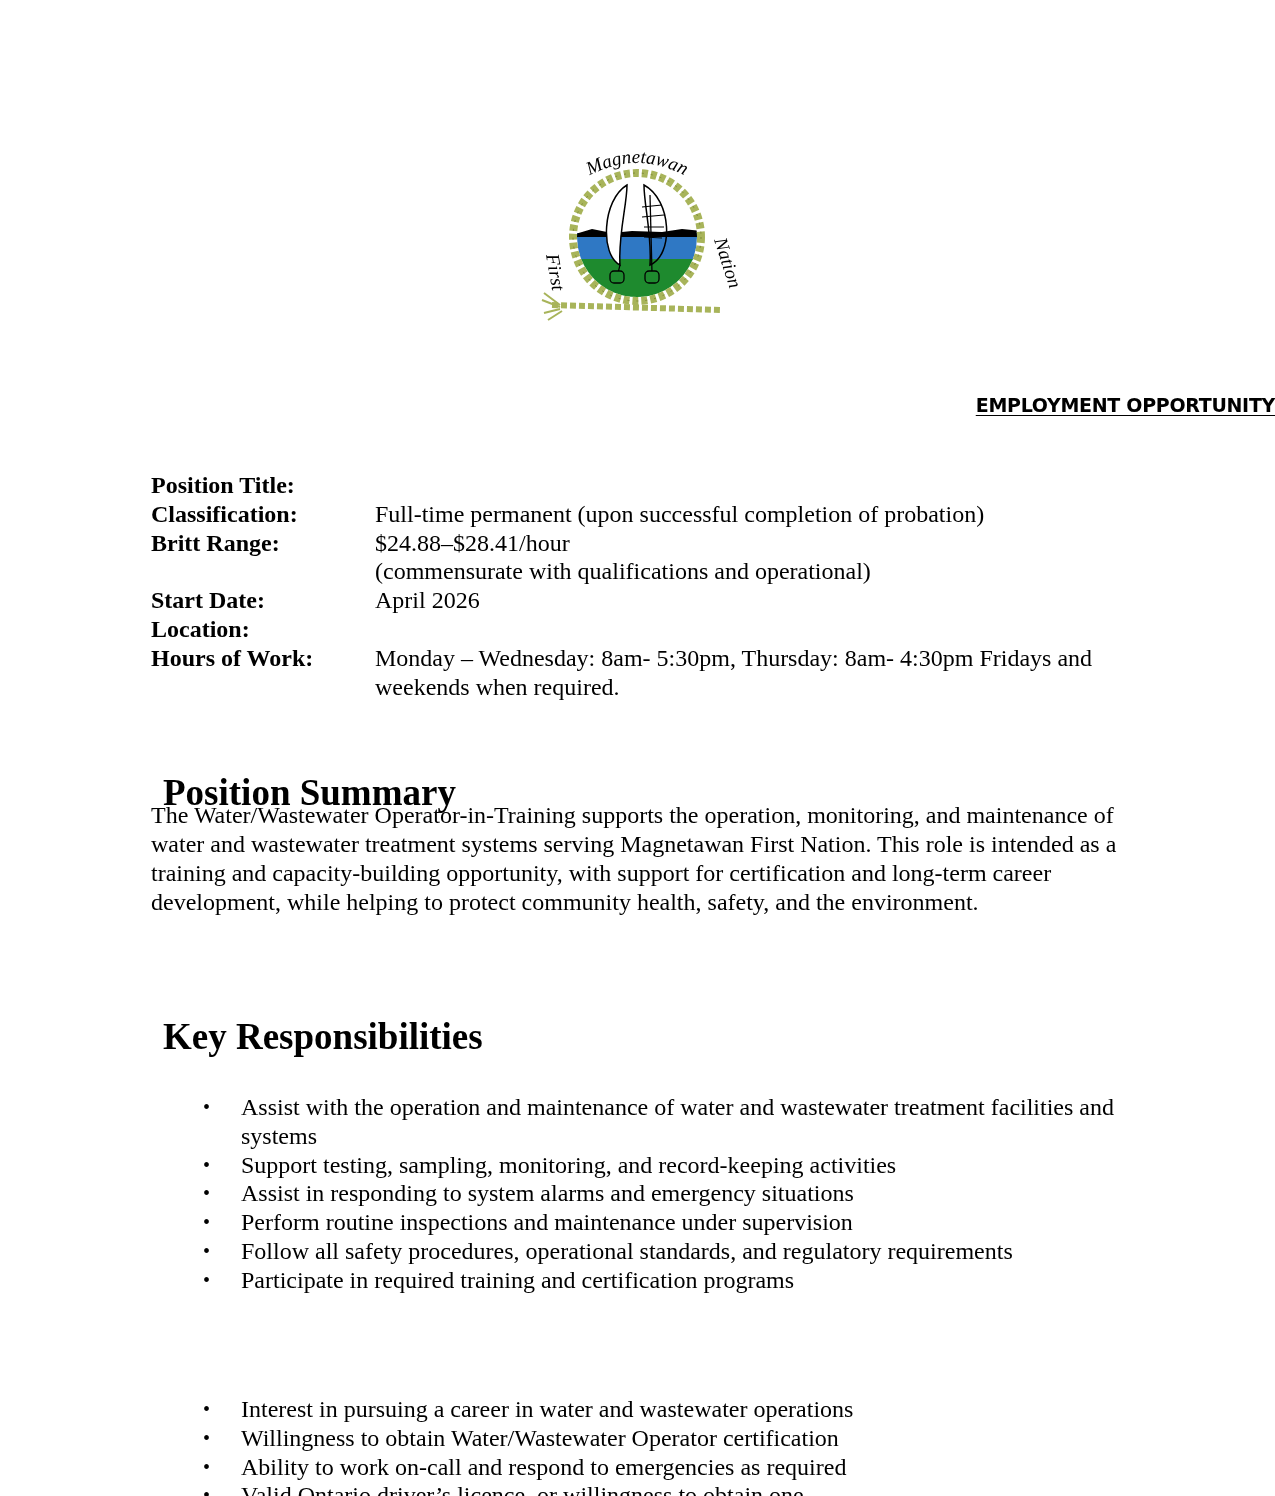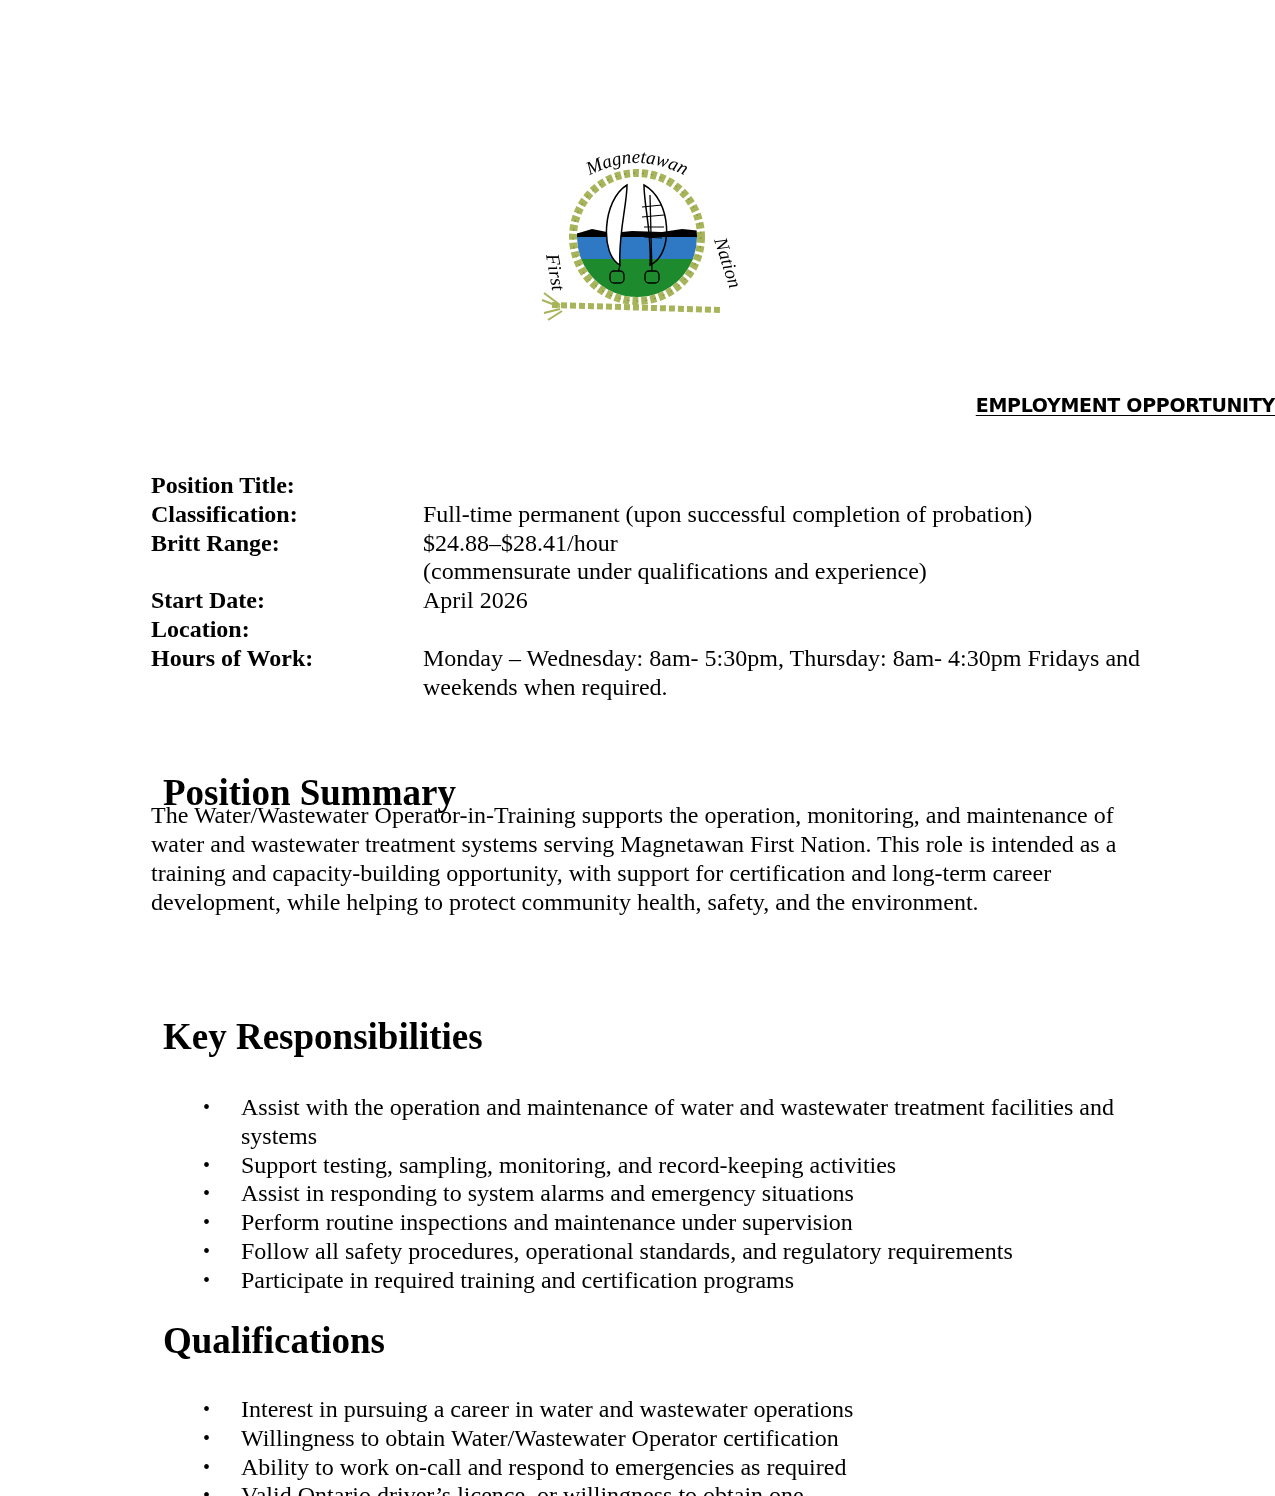--- a/index.html
+++ b/index.html
@@ -5,21 +5,21 @@
   html, body { margin: 0; padding: 0; background: #ffffff; }
   body { width: 1275px; height: 1496px; position: relative; overflow: hidden; color: #000; font-family: "Liberation Serif", serif; }
   .page { position: absolute; left: 0; top: 0; width: 1275px; height: 1496px; }
 
   .logo { position: absolute; left: 532px; top: 145px; width: 215px; height: 185px; }
 
   .emp-title { position: absolute; left: 0; width: 1275px; top: 394px; text-align: right; font-family: "DejaVu Sans", sans-serif; font-weight: bold; font-size: 19px; letter-spacing: -0.3px; }
   .emp-title span { text-decoration: underline; text-underline-offset: 3px; }
 
   .info { position: absolute; left: 151px; top: 471px; width: 990px; font-size: 24px; line-height: 28.8px; }
-  .info-row { display: flex; gap: 48px; }
+  .info-row { display: flex; }
   .info-label { width: 224px; font-weight: bold; flex: none; }
   .info-value { flex: 1; }
 
   h2 { position: absolute; left: 151px; margin: 12px; font-size: 37px; font-weight: bold; font-family: "Liberation Serif", serif; line-height: 40px; }
   .h-summary { top: 761px; }
   .h-resp { top: 1005px; }
   .h-qual { top: 1309px; }
 
   .para { position: absolute; left: 151px; top: 801px; width: 990px; font-size: 24px; line-height: 29px; }
 
@@ -81,21 +81,21 @@
       <div class="info-row">
         <div class="info-label">Classification:</div>
         <div class="info-value">Full-time permanent (upon successful completion of probation)</div>
       </div>
       <div class="info-row">
         <div class="info-label">Britt Range:</div>
         <div class="info-value">$24.88–$28.41/hour</div>
       </div>
       <div class="info-row">
         <div class="info-label"></div>
-        <div class="info-value">(commensurate under qualifications and experience)</div>
+        <div class="info-value">(commensurate with qualifications and operational)</div>
       </div>
       <div class="info-row">
         <div class="info-label">Start Date:</div>
         <div class="info-value">April 2026</div>
       </div>
       <div class="info-row">
         <div class="info-label">Location:</div>
       </div>
       <div class="info-row">
         <div class="info-label">Hours of Work:</div>
@@ -109,21 +109,20 @@
   <h2 class="h-resp">Key Responsibilities</h2>
   <ul class="bullets list-resp" id="resp-list">
       <li>Assist with the operation and maintenance of water and wastewater treatment facilities and systems</li>
       <li>Support testing, sampling, monitoring, and record-keeping activities</li>
       <li>Assist in responding to system alarms and emergency situations</li>
       <li>Perform routine inspections and maintenance under supervision</li>
       <li>Follow all safety procedures, operational standards, and regulatory requirements</li>
       <li>Participate in required training and certification programs</li>
     </ul>
 
-  <h2 class="h-qual">Qualifications</h2>
   <ul class="bullets list-qual" id="qual-list">
       <li>Interest in pursuing a career in water and wastewater operations</li>
       <li>Willingness to obtain Water/Wastewater Operator certification</li>
       <li>Ability to work on-call and respond to emergencies as required</li>
       <li>Valid Ontario driver’s licence, or willingness to obtain one</li>
     </ul>
 
 </div>
 
 </body></html>

